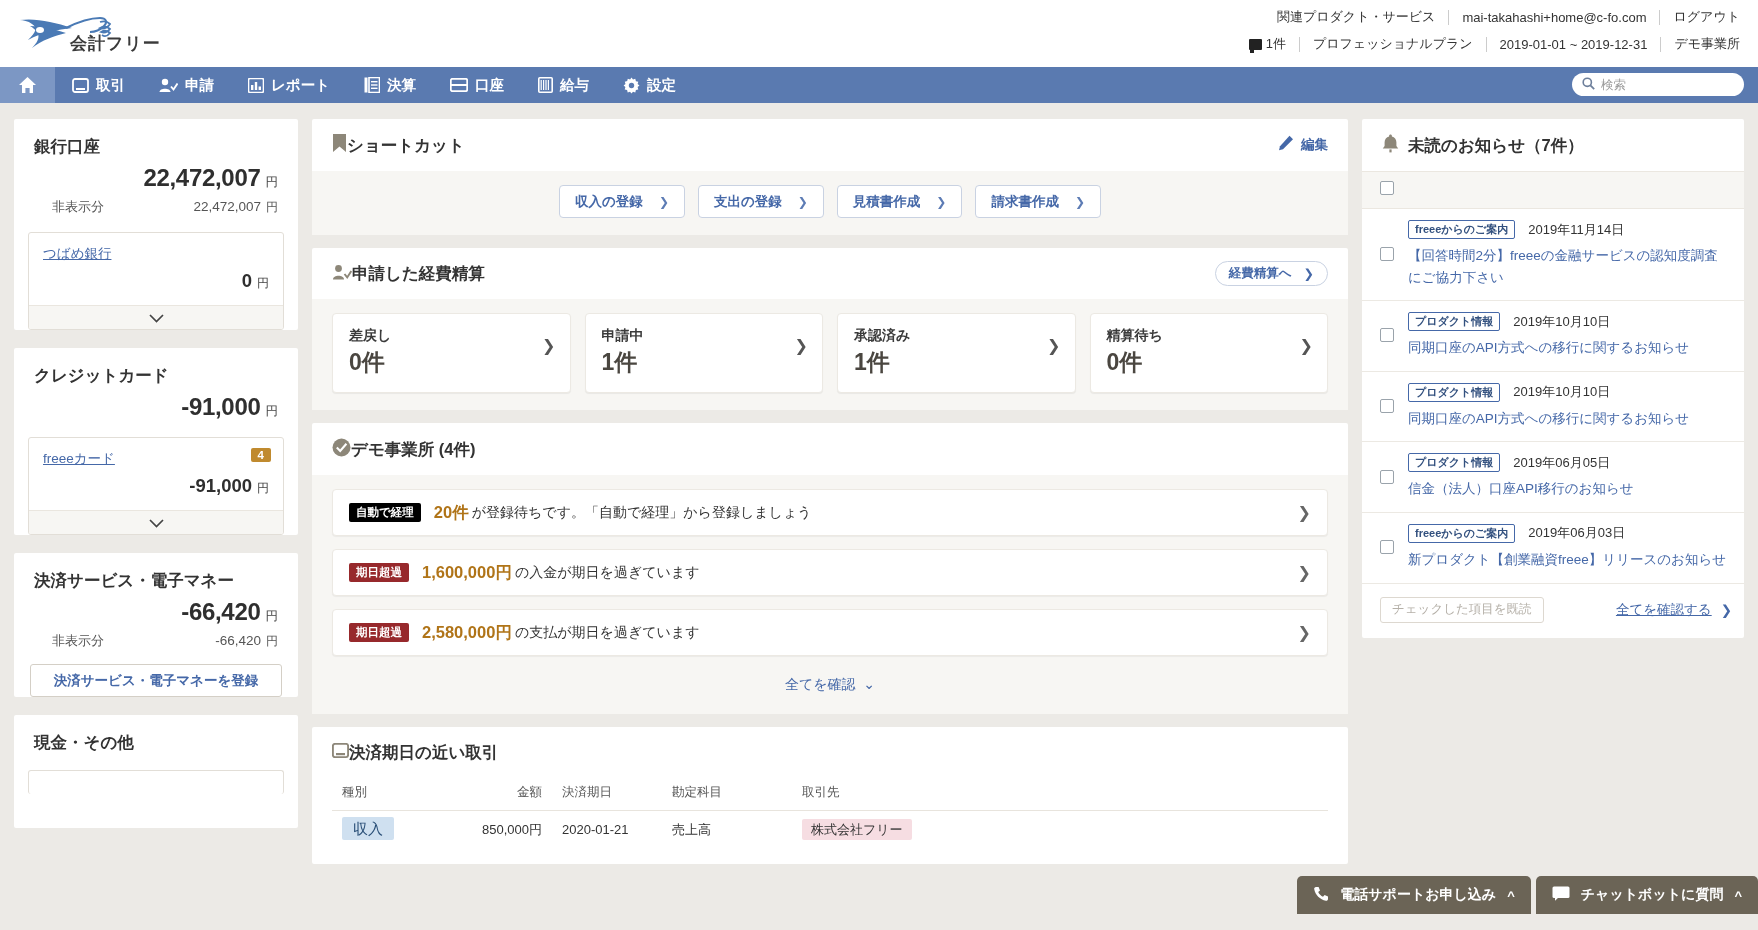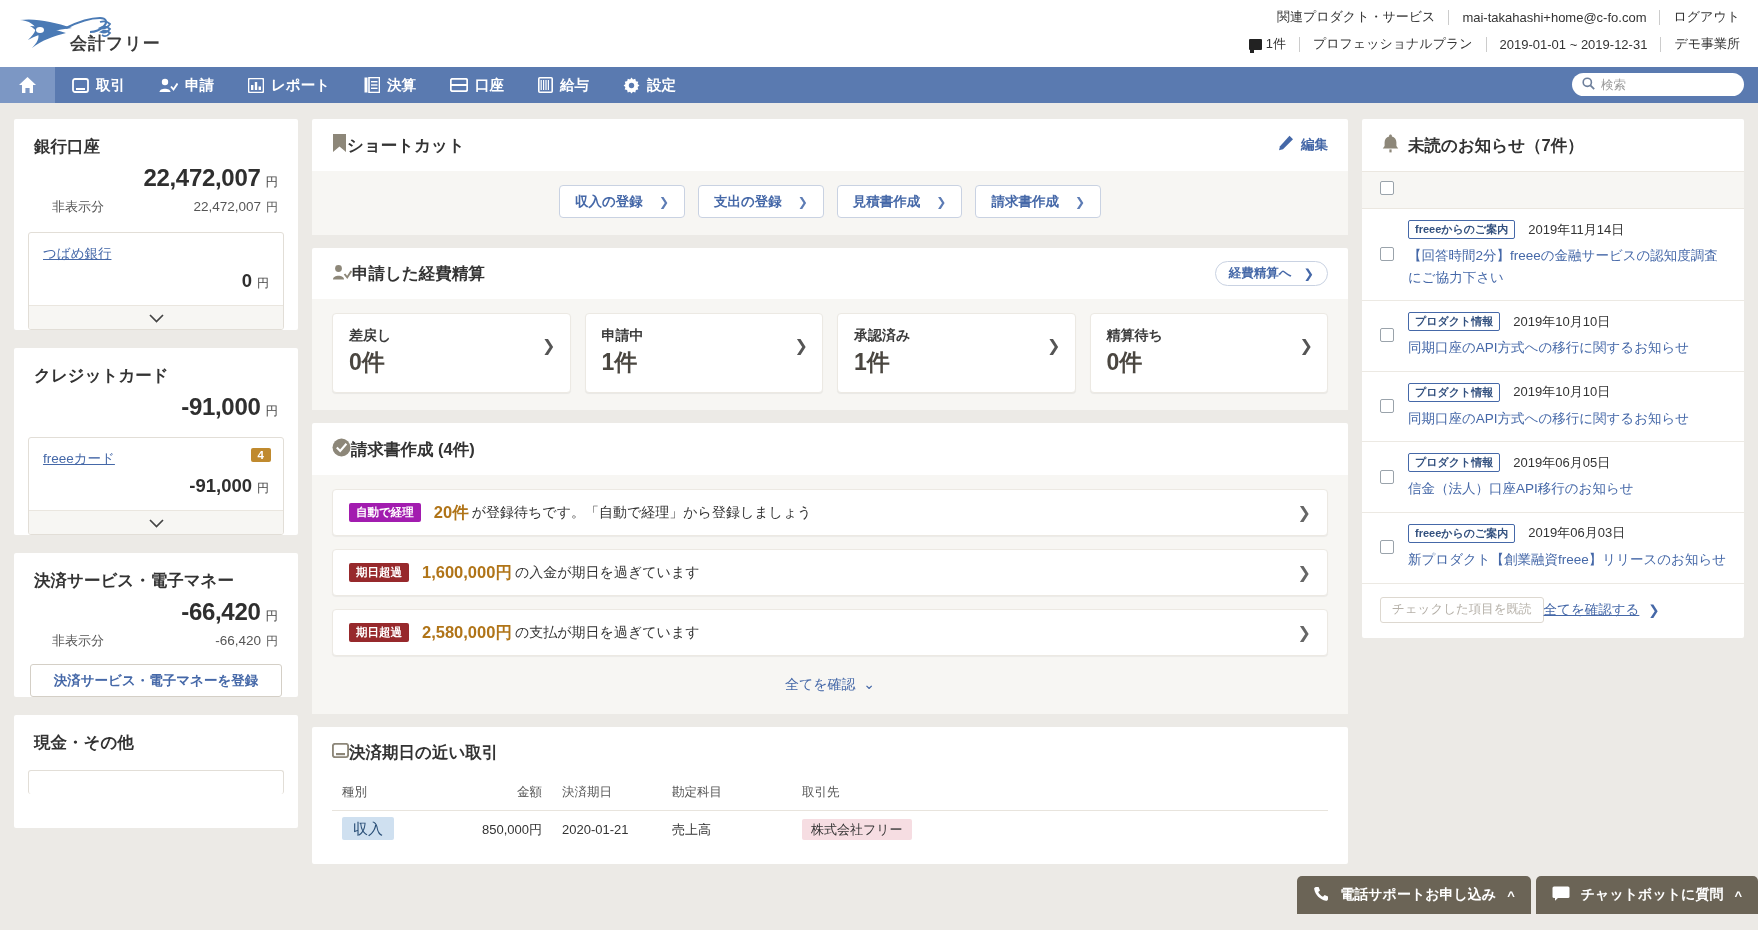--- a/index.html
+++ b/index.html
@@ -147,21 +147,21 @@
   .todo-item {
     background:#fff; border:1px solid #ece9e3; border-radius:4px;
     box-shadow: 0 1px 1px rgba(0,0,0,0.05);
     height: 47px; display:flex; align-items:center; padding: 0 16px;
     margin-bottom: 13px; cursor:pointer; position:relative;
   }
   .tag {
     font-size: 11.5px; font-weight:bold; color:#fff; padding: 2px 7px;
     border-radius: 2px; margin-right: 13px; white-space:nowrap;
   }
-  .tag.blue { background:#a21caf;text-align:right; }
+  .tag.blue { background:#000000;text-align:right; }
   .tag.red  { background:#97292c; }
   .todo-amt { color:#b07418; font-weight:bold; font-size: 16.5px; margin-right: 3px; }
   .todo-txt { font-size: 14px; color:#333; }
   .todo-item .chev { position:absolute; right: 16px; font-size: 16px; color:#666; }
   .all-chk {
     text-align:center; color:#4568a8; font-size: 14px; padding: 7px 0 3px 0; cursor:pointer;
   }
 
   
   .tbl { width:100%; border-collapse: collapse; }
@@ -189,21 +189,21 @@
   }
   .nt-item { display:flex; gap: 14px; padding: 11px 16px 12px 18px; border-bottom:1px solid #ece9e3; align-items:center; }
   .nt-body { flex:1; }
   .nt-meta { display:flex; align-items:center; gap: 13px; margin-bottom: 6px; }
   .nt-tag {
     border:1px solid #4568a8; color:#33517f; font-size: 11px; font-weight:bold;
     padding: 1px 6px; border-radius: 2px; white-space:nowrap;
   }
   .nt-date { font-size: 13px; color:#333; }
   .nt-title { font-size: 13.5px; color:#4568a8; line-height: 1.6; cursor:pointer; }
-  .nt-foot { display:flex; align-items:center; justify-content:flex-start; padding: 13px 12px 15px 18px; }
+  .nt-foot { display:flex; align-items:center; justify-content:space-between; padding: 13px 12px 15px 18px; }
   .nt-read-btn {
     border:1px solid #ddd8d0; background:#fff; color:#b5b0a8; font-size: 12.5px;
     border-radius: 3px; height: 26px; padding: 0 11px; cursor:pointer; font-family:inherit;
   }
   .nt-all { color:#4568a8; font-size: 13.5px; display:flex; align-items:center; gap:9px; cursor:pointer; }
   .nt-all span.u { text-decoration: underline; }
 
   
   .floats { position: fixed; right: 0; bottom: 16px; display:flex; gap: 5px; padding-right: 0; }
   .float-btn {
@@ -506,21 +506,21 @@
     </div>
 
     <div class="card">
       <div class="sec-head">
         <span>
           <svg width="19" height="19" viewBox="0 0 19 19">
               <circle cx="9.5" cy="9.5" r="9" fill="#8d8779"></circle>
               <path d="M4.8 9.6 L8.2 13 L14.4 5.8" stroke="#fff" stroke-width="2.1" fill="none"></path>
             </svg>
         </span>
-        <h2>請求書作成 (4件)</h2>
+        <h2>デモ事業所 (4件)</h2>
       </div>
       <div class="sec-body">
         <div class="todo-item">
           <span class="tag blue">自動で経理</span>
           <span class="todo-amt">20件</span>
           <span class="todo-txt">が登録待ちです。「自動で経理」から登録しましょう</span>
           <span class="chev">❯</span>
         </div>
         <div class="todo-item">
           <span class="tag red">期日超過</span>

